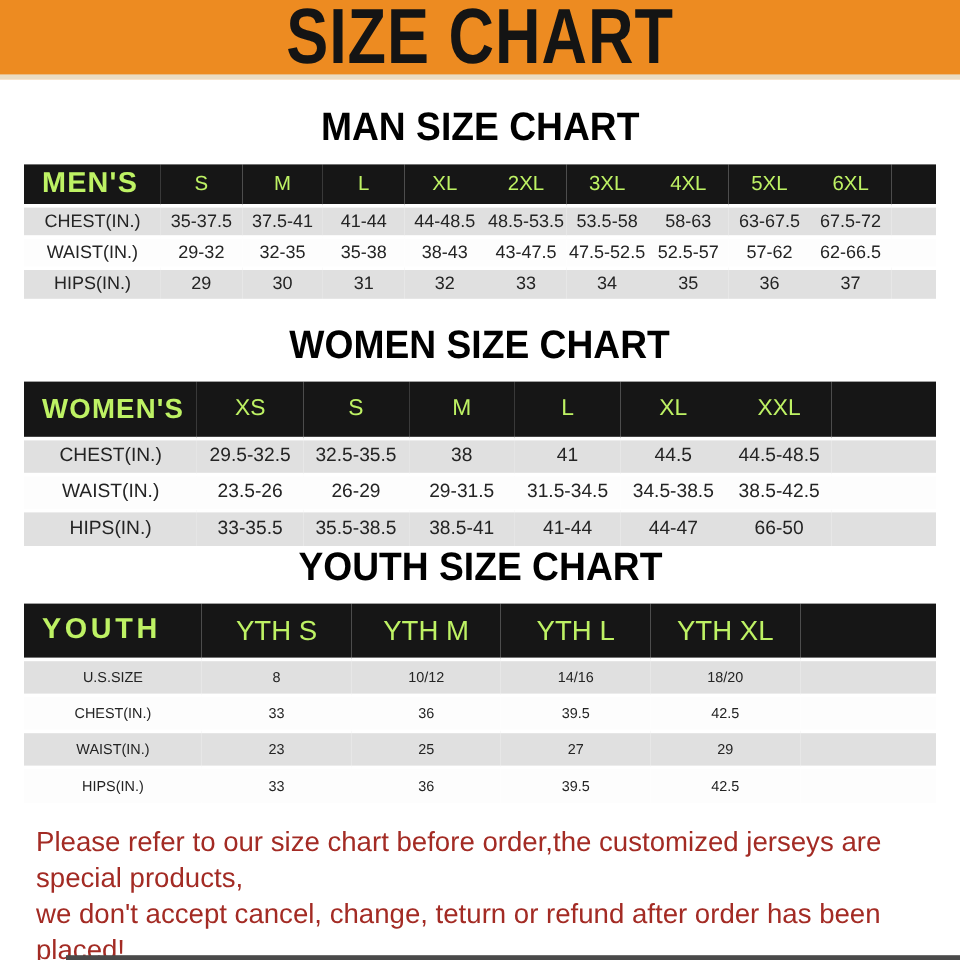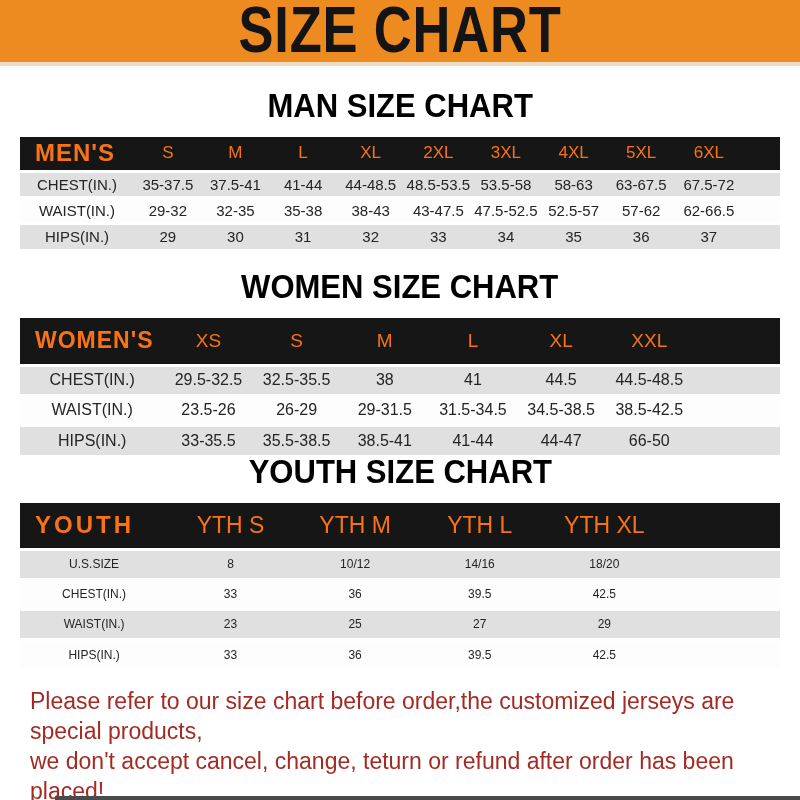--- a/index.html
+++ b/index.html
@@ -51,21 +51,21 @@
 
   
   table.size-table {
     width: 760px;
     margin: 0 auto;
     border-collapse: collapse;
     table-layout: fixed;
   }
   table.size-table thead tr {
     background: #161616;
-    color: #f97316;
+    color: #bef264;
   }
   table.size-table thead th {
     font-weight: normal;
     text-align: center;
     padding: 0;
     white-space: nowrap;
   }
   table.size-table thead th.corner {
     text-align: left;
     padding-left: 15px;

